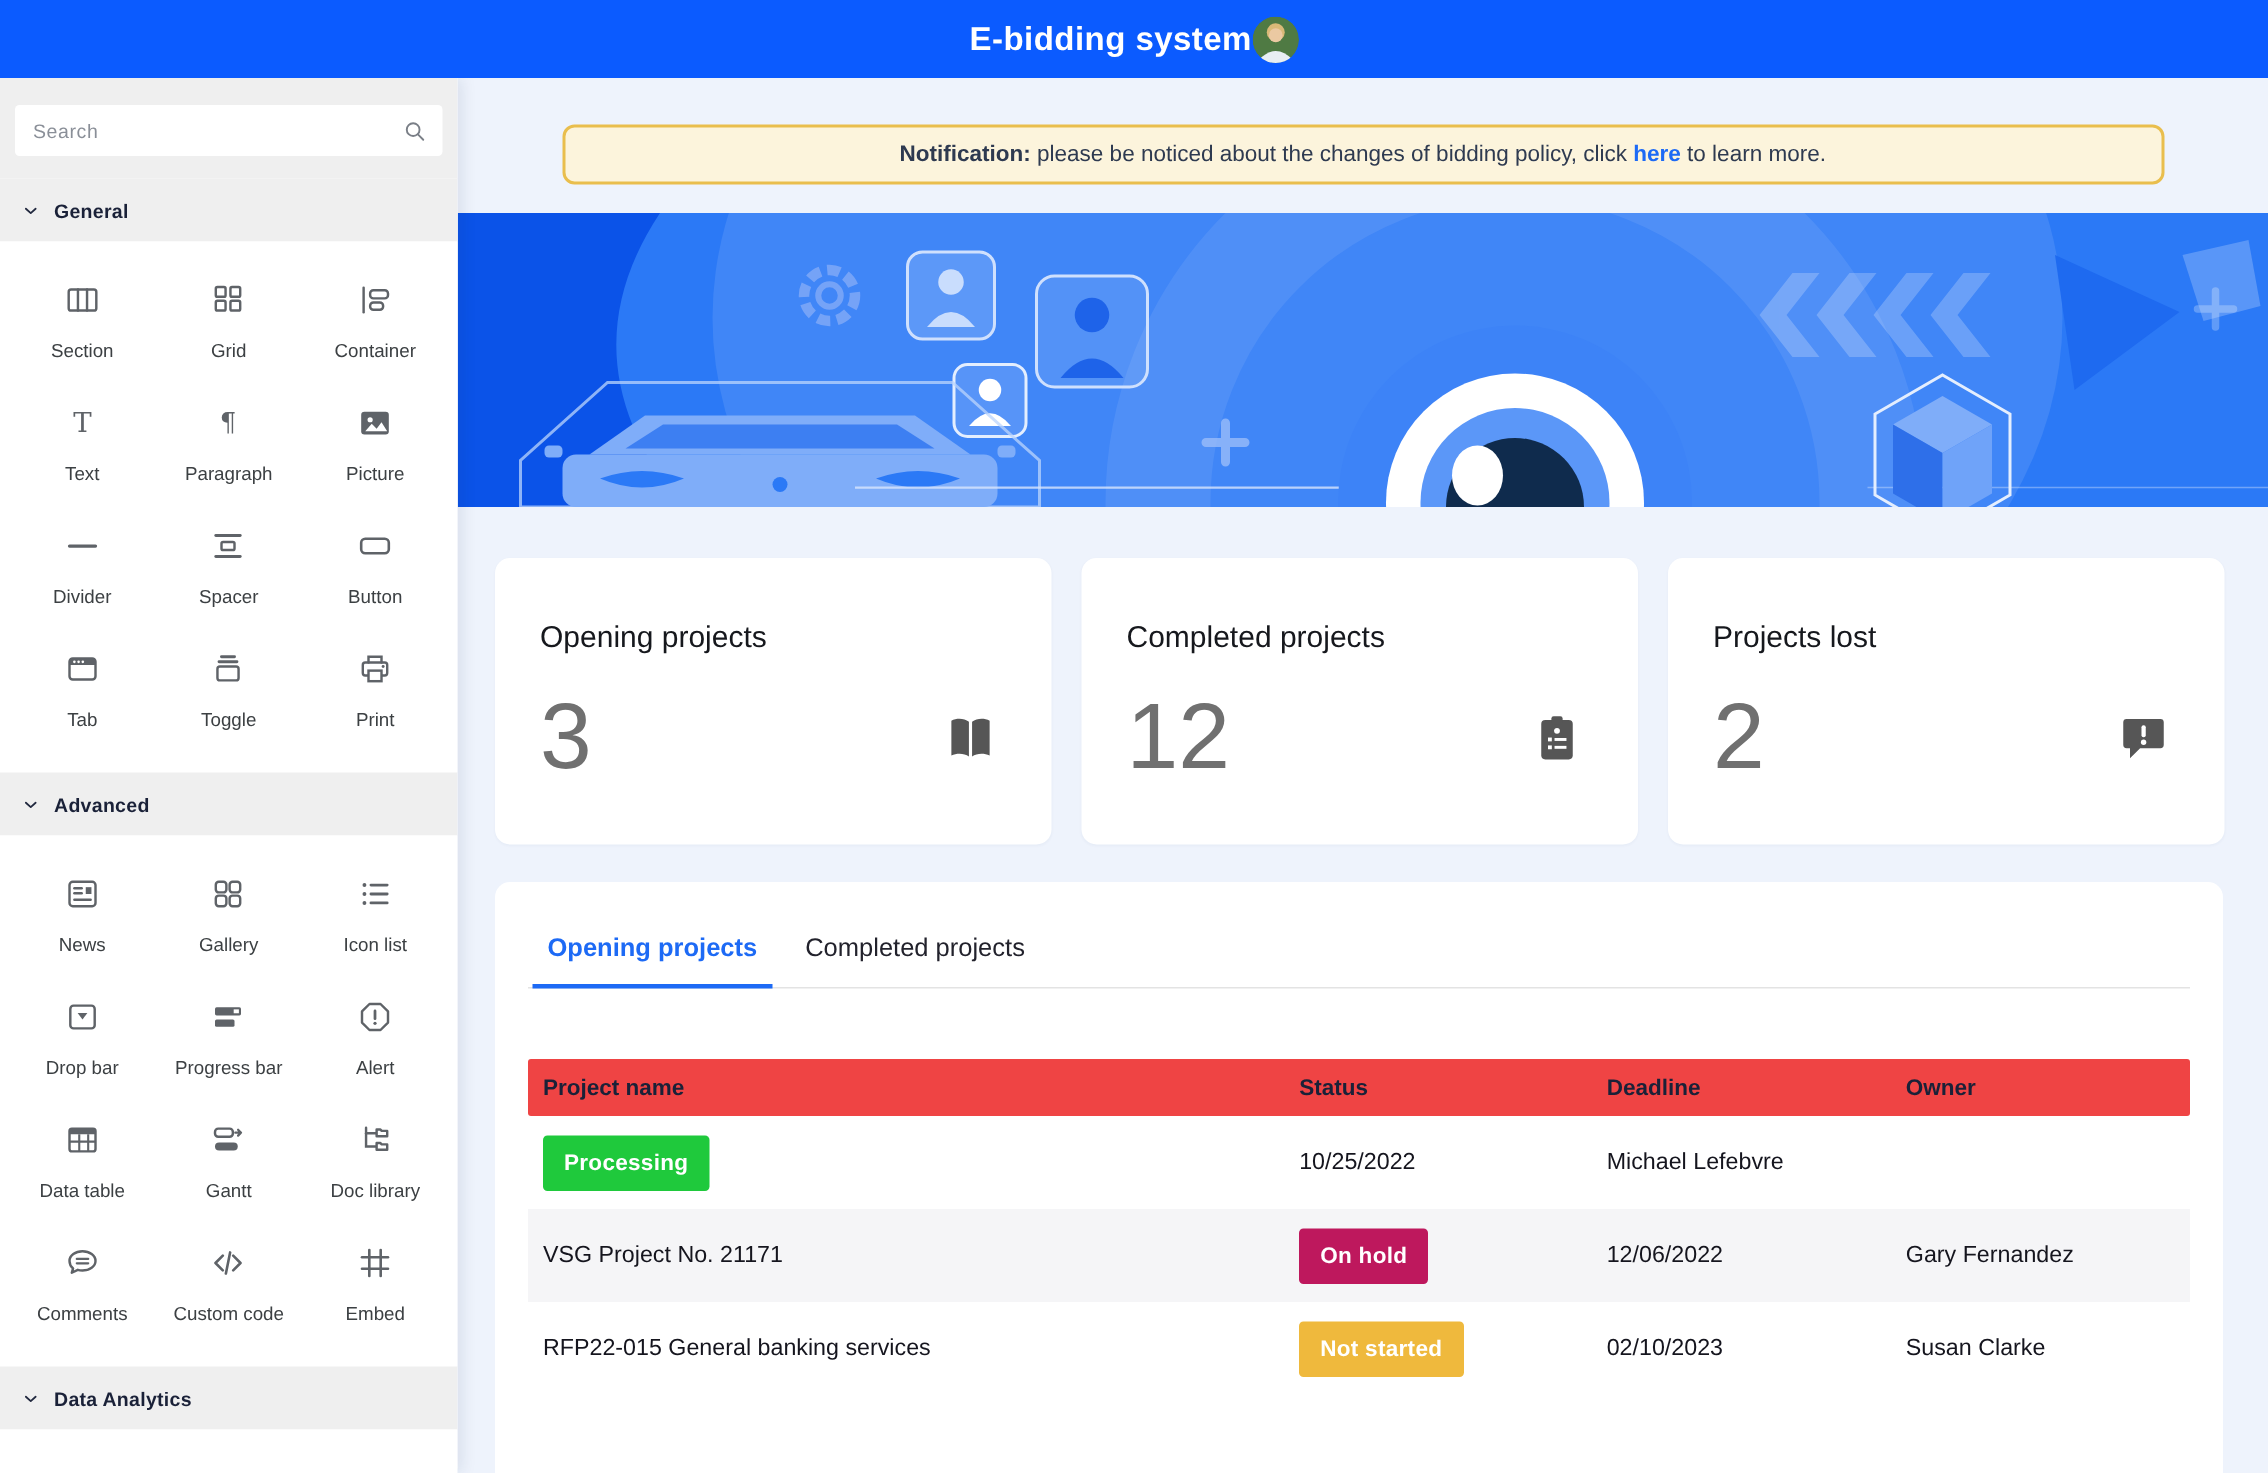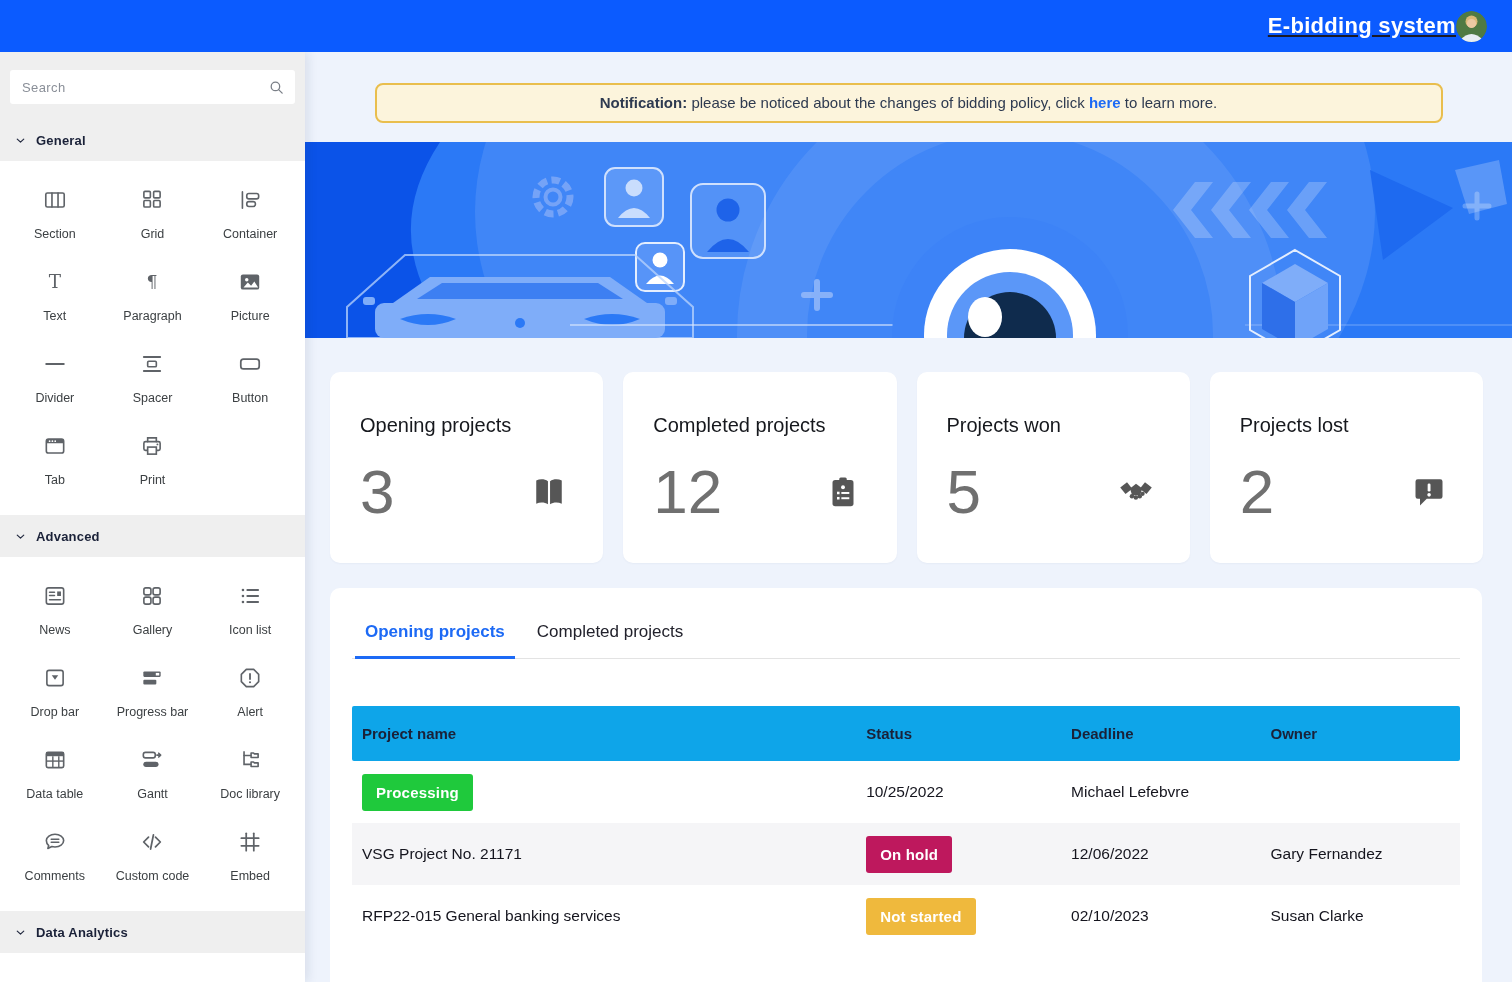--- a/index.html
+++ b/index.html
@@ -5,21 +5,21 @@
   * { box-sizing: border-box; }
   html,body { margin:0; padding:0; }
   body {
     width:1512px; height:982px; overflow:hidden;
     font-family:"Liberation Sans", sans-serif;
     background:#EEF3FC; color:#1a1a26;
   }
   
   .topbar {
     height:52px; background:#0B5BFF; display:flex; align-items:center;
-    justify-content:flex-end; padding:0 25px; position:relative; z-index:5;text-decoration:underline;
+    justify-content:center; padding:0 25px; position:relative; z-index:5;
   }
   .app-title { color:#fff; font-size:22px; font-weight:600; letter-spacing:.3px; }
   .avatar { width:31px; height:31px; border-radius:50%; overflow:hidden; cursor:pointer; flex:none; }
   .avatar svg { display:block; }
 
   
   .layout { display:flex; height:930px; }
 
   
   .sidebar {
@@ -65,21 +65,21 @@
   .tabs { display:flex; padding:0 3px; border-bottom:1px solid #E3E3E3; }
   .tab {
     background:none; border:none; font-family:inherit; font-size:17px; color:#22222c;
     padding:12px 10px 14px; margin-right:12px; cursor:pointer;
     border-bottom:3px solid transparent; margin-bottom:-1px;
   }
   .tab.active { color:#1D6AF5; font-weight:700; border-bottom-color:#1D6AF5; }
 
   .table { margin-top:47px; }
   .thead, .trow { display:grid; grid-template-columns:45.5% 18.5% 18% 18%; align-items:center; }
-  .thead { background:#0ea5e9; height:55px; border-radius:2px; }
+  .thead { background:#ef4444; height:38px; border-radius:2px; }
   .th { font-size:15px; font-weight:700; color:#1A2138; padding-left:10px; }
   .trow { height:62px; }
   .table > .trow:nth-child(odd) { background:#F5F5F7; }
   .td { font-size:15.5px; color:#15151E; padding-left:10px; }
   .badge { display:inline-block; padding:10px 14px; border-radius:3px; color:#fff; font-size:15px; font-weight:600; letter-spacing:.2px; }
 </style>
 </head>
 <body>
 
 <svg width="0" height="0" style="position:absolute" aria-hidden="true">
@@ -392,20 +392,28 @@
 
             <div class="nav-item">
               <span class="nav-ic-wrap">
               <svg class="ic" aria-hidden="true">
                 <use href="#i-tab"></use>
               </svg>
             </span>
               <span class="nav-label">Tab</span>
             </div>
 
+            <div class="nav-item">
+              <span class="nav-ic-wrap">
+              <svg class="ic" aria-hidden="true">
+                <use href="#i-toggle"></use>
+              </svg>
+            </span>
+              <span class="nav-label">Toggle</span>
+            </div>
 
             <div class="nav-item">
               <span class="nav-ic-wrap">
               <svg class="ic" aria-hidden="true">
                 <use href="#i-print"></use>
               </svg>
             </span>
               <span class="nav-label">Print</span>
             </div>
 
@@ -653,31 +661,20 @@
           <div class="stat-body">
             <div class="stat-value">12</div>
             <span class="stat-ic">
               <svg class="ic" aria-hidden="true">
                 <use href="#i-clipboard"></use>
               </svg>
             </span>
           </div>
         </div>
 
-        <div class="stat-card">
-          <div class="stat-title">Projects won</div>
-          <div class="stat-body">
-            <div class="stat-value">5</div>
-            <span class="stat-ic">
-              <svg class="ic" aria-hidden="true">
-                <use href="#i-handshake"></use>
-              </svg>
-            </span>
-          </div>
-        </div>
 
         <div class="stat-card">
           <div class="stat-title">Projects lost</div>
           <div class="stat-body">
             <div class="stat-value">2</div>
             <span class="stat-ic">
               <svg class="ic" aria-hidden="true">
                 <use href="#i-alert-bubble"></use>
               </svg>
             </span>

